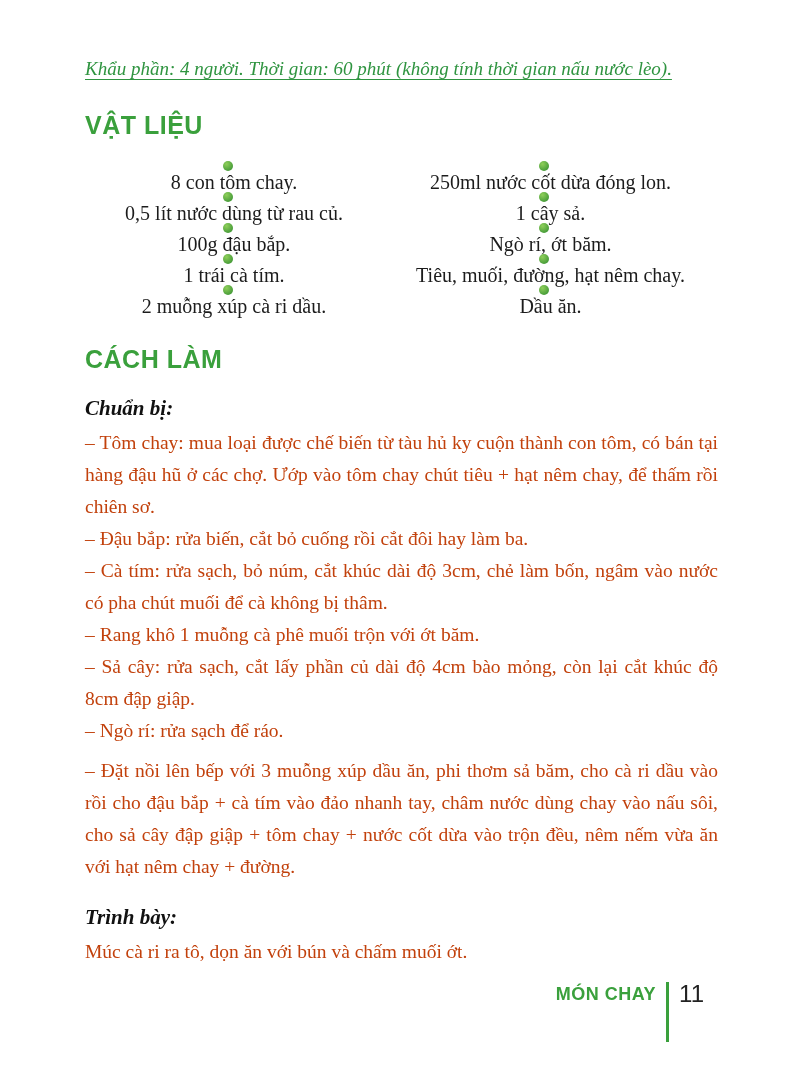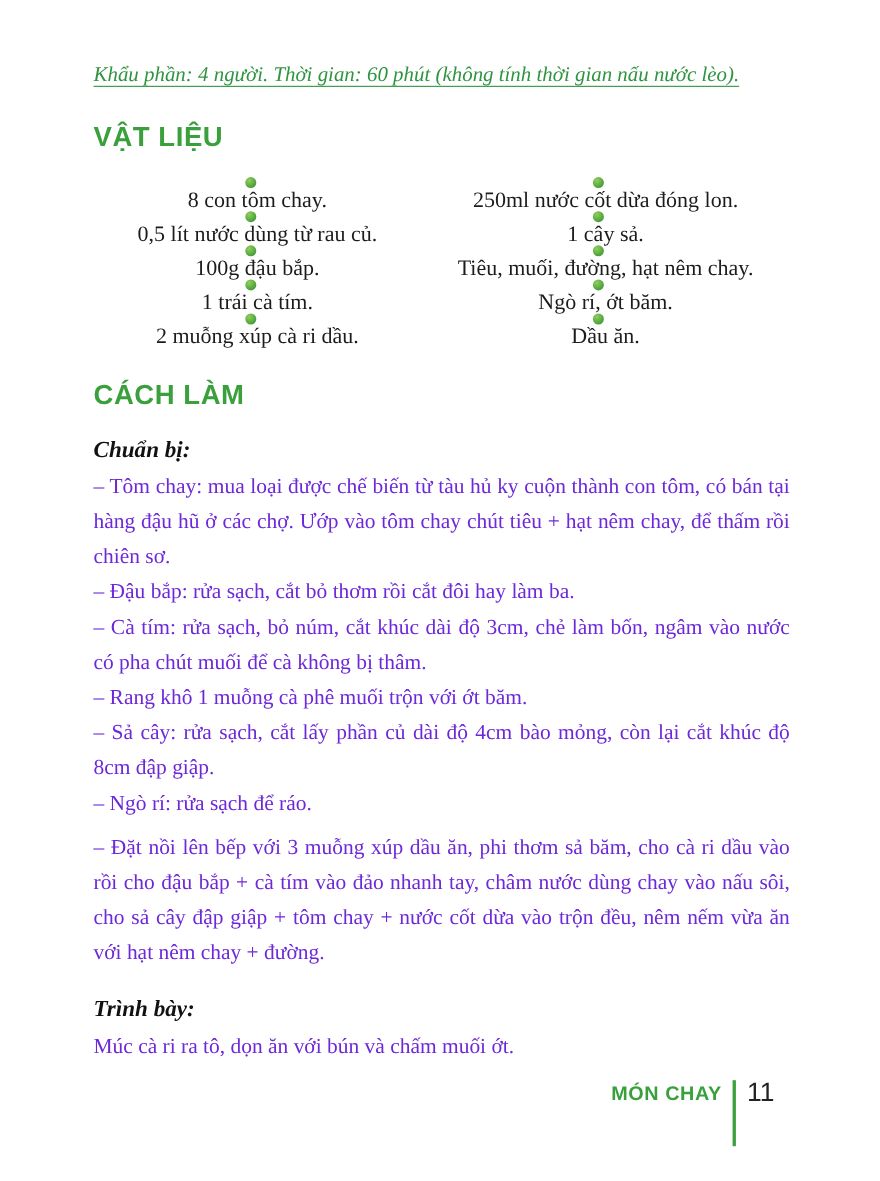--- a/index.html
+++ b/index.html
@@ -72,21 +72,21 @@
     font-style: italic;
     color: #111111;
     line-height: 1.2;
   }
   .paras { margin: 0; }
   .para {
     margin: 0;
     font-size: 19.5px;
     line-height: 32px;
     text-align: justify;
-    color: #6d28d9;
+    color: #c2410c;
   }
   .cook-block, .serve-block { margin-top: 8px; }
   .footer {
     display: flex;
     align-items: flex-start;
     justify-content: flex-end;
     margin-top: 14px;
     padding-right: 14px;
     font-family: "Liberation Sans", "DejaVu Sans", sans-serif;
   }
@@ -155,44 +155,44 @@
           <span>250ml nước cốt dừa đóng lon.</span>
         </li>
 
         <li class="ing-item">
           <span class="bullet"></span>
           <span>1 cây sả.</span>
         </li>
 
         <li class="ing-item">
           <span class="bullet"></span>
+          <span>Ngò rí, ớt băm.</span>
+        </li>
+
+        <li class="ing-item">
+          <span class="bullet"></span>
           <span>Tiêu, muối, đường, hạt nêm chay.</span>
-        </li>
-
-        <li class="ing-item">
-          <span class="bullet"></span>
-          <span>Ngò rí, ớt băm.</span>
         </li>
 
         <li class="ing-item">
           <span class="bullet"></span>
           <span>Dầu ăn.</span>
         </li>
       </ul>
   </div>
 
   <h2 class="section-title">CÁCH LÀM</h2>
 
   <section class="prep-block">
     <h3 class="sub-heading">Chuẩn bị:</h3>
     <div class="paras">
 
         <p class="para">– Tôm chay: mua loại được chế biến từ tàu hủ ky cuộn thành con tôm, có bán tại hàng đậu hũ ở các chợ. Ướp vào tôm chay chút tiêu + hạt nêm chay, để thấm rồi chiên sơ.</p>
 
-        <p class="para">– Đậu bắp: rửa sạch, cắt bỏ thơm rồi cắt đôi hay làm ba.</p>
+        <p class="para">– Đậu bắp: rửa biến, cắt bỏ cuống rồi cắt đôi hay làm ba.</p>
 
         <p class="para">– Cà tím: rửa sạch, bỏ núm, cắt khúc dài độ 3cm, chẻ làm bốn, ngâm vào nước có pha chút muối để cà không bị thâm.</p>
 
         <p class="para">– Rang khô 1 muỗng cà phê muối trộn với ớt băm.</p>
 
         <p class="para">– Sả cây: rửa sạch, cắt lấy phần củ dài độ 4cm bào mỏng, còn lại cắt khúc độ 8cm đập giập.</p>
 
         <p class="para">– Ngò rí: rửa sạch để ráo.</p>
       </div>
   </section>

